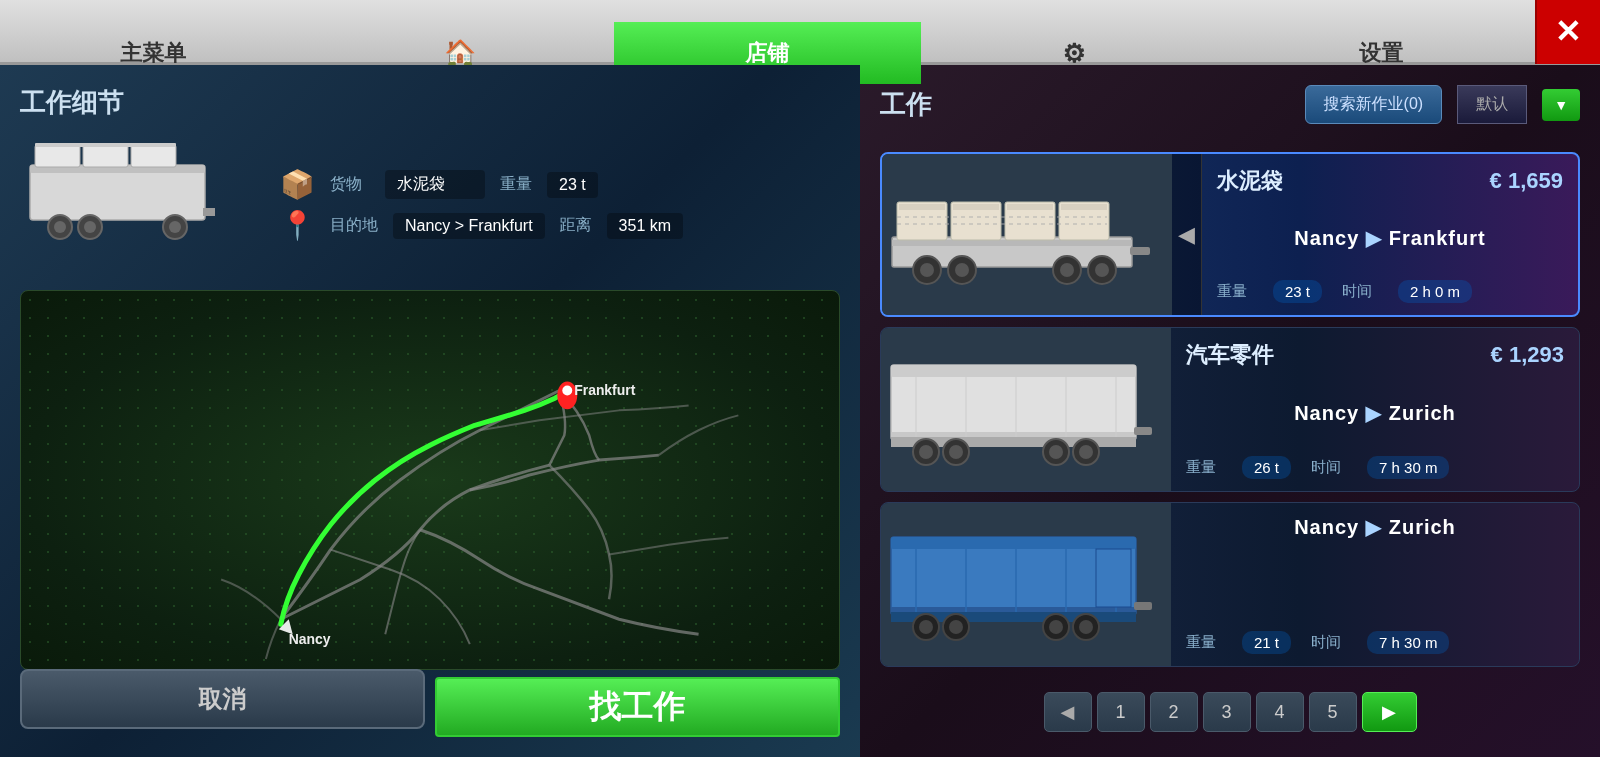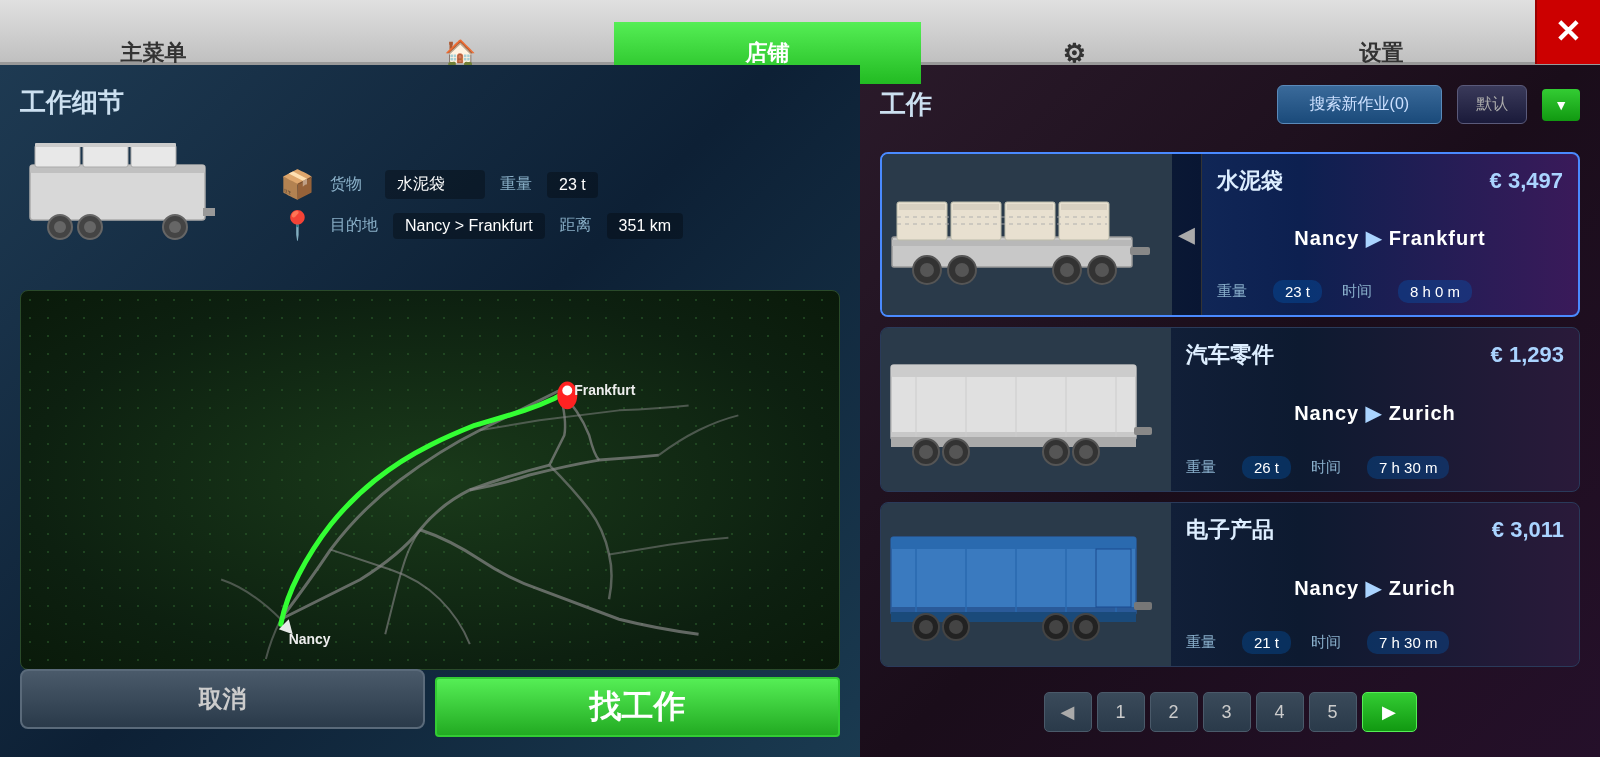--- a/index.html
+++ b/index.html
@@ -222,30 +222,30 @@
       color: #cce0f0;
       font-weight: bold;
       margin-right: auto;
     }
     .search-btn {
       background: linear-gradient(180deg, #3a6a9a 0%, #1a4a7a 100%);
       border: 1px solid #5a8aba;
       border-radius: 6px;
       color: #cce0ff;
       font-size: 16px;
-      padding: 8px 32px;
+      padding: 8px 18px;
       cursor: pointer;
       display: flex;
       align-items: center;
       gap: 6px;
     }
     .default-btn {
       background: linear-gradient(180deg, #3a3a5a 0%, #1a1a3a 100%);
       border: 1px solid #5a5a7a;
-      border-radius: 6px;
+      border-radius: 0;
       color: #aaa;
       font-size: 16px;
       padding: 8px 18px;
       cursor: pointer;
       display: flex;
       align-items: center;
       gap: 6px;
     }
     .dropdown-arrow {
       background: linear-gradient(180deg, #33cc33 0%, #119911 100%);
@@ -530,32 +530,32 @@
             <circle cx="215" cy="108" r="14" fill="#333" stroke="#555" stroke-width="2"></circle>
             <circle cx="215" cy="108" r="7" fill="#555"></circle>
 
             <rect x="243" y="85" width="20" height="8" rx="2" fill="#888"></rect>
           </svg>
         </div>
         <div class="left-arrow-nav">◀</div>
         <div class="job-card-info">
           <div class="job-card-top">
             <span class="job-cargo-name">水泥袋</span>
-            <span class="job-price">€ 3,497</span>
+            <span class="job-price">€ 1,659</span>
           </div>
           <div class="job-route">
             <span>Nancy</span>
             <span class="job-route-arrow"> ▶ </span>
             <span>Frankfurt</span>
           </div>
           <div class="job-meta">
             <span class="meta-label">重量</span>
             <span class="meta-value">23 t</span>
             <span class="meta-label">时间</span>
-            <span class="meta-value">8 h 0 m</span>
+            <span class="meta-value">2 h 0 m</span>
           </div>
         </div>
       </div>
 
       <div class="job-card">
         <div class="job-card-image">
           <svg width="280" height="145" viewBox="0 0 280 145">
 
             <rect x="5" y="28" width="245" height="75" rx="3" fill="#e0e0e0" stroke="#bbb" stroke-width="1.5"></rect>
             <rect x="5" y="28" width="245" height="12" rx="2" fill="#cccccc"></rect>
@@ -624,24 +624,20 @@
             <circle cx="70" cy="115" r="7" fill="#444"></circle>
             <circle cx="170" cy="115" r="13" fill="#222" stroke="#444" stroke-width="2"></circle>
             <circle cx="170" cy="115" r="7" fill="#444"></circle>
             <circle cx="200" cy="115" r="13" fill="#222" stroke="#444" stroke-width="2"></circle>
             <circle cx="200" cy="115" r="7" fill="#444"></circle>
 
             <rect x="248" y="90" width="18" height="8" rx="2" fill="#777"></rect>
           </svg>
         </div>
         <div class="job-card-info">
-          <div class="job-card-top">
-            <span class="job-cargo-name">电子产品</span>
-            <span class="job-price">€ 3,011</span>
-          </div>
           <div class="job-route">
             <span>Nancy</span>
             <span class="job-route-arrow"> ▶ </span>
             <span>Zurich</span>
           </div>
           <div class="job-meta">
             <span class="meta-label">重量</span>
             <span class="meta-value">21 t</span>
             <span class="meta-label">时间</span>
             <span class="meta-value">7 h 30 m</span>

